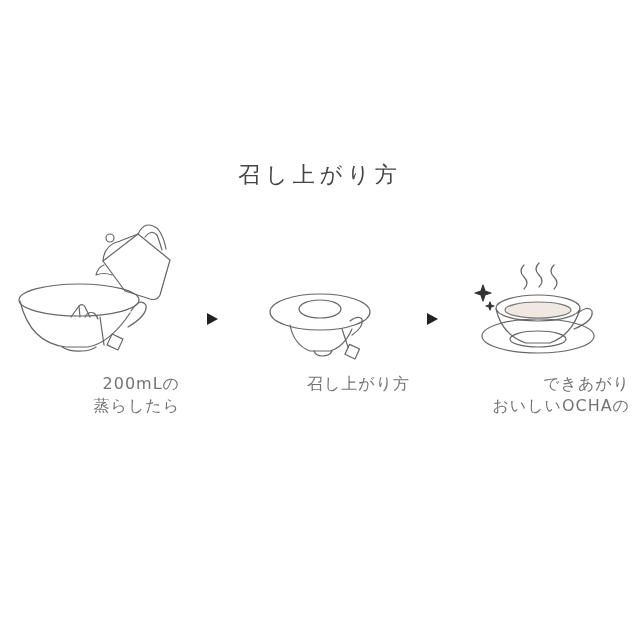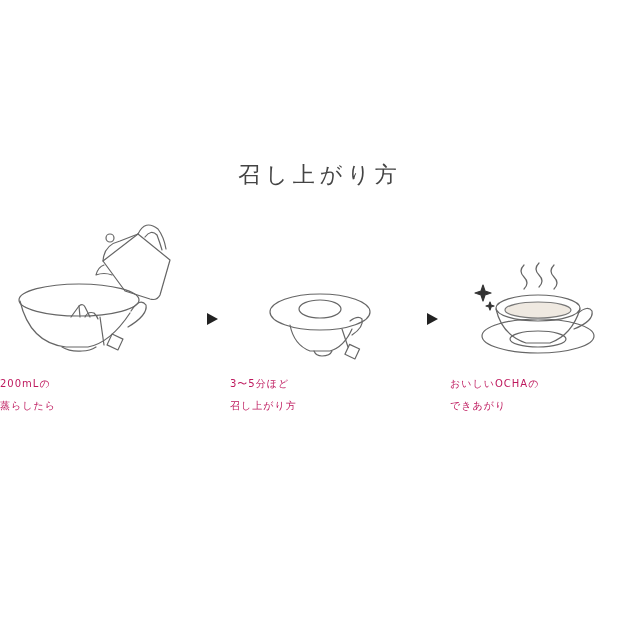--- a/index.html
+++ b/index.html
@@ -3,22 +3,22 @@
 <meta charset="utf-8">
 <style>
   html, body { margin:0; padding:0; background:#ffffff; }
   body { width:640px; height:640px; position:relative; overflow:hidden;
          font-family:"DejaVu Sans","Liberation Sans",sans-serif; color:#555; }
   .title { position:absolute; left:0; width:640px; top:160px; text-align:center;
            font-family:"DejaVu Serif","Liberation Serif",serif; font-size:22px;
            letter-spacing:5px; color:#444; }
   .step { position:absolute; top:205px; width:180px; }
   .step svg { position:absolute; left:0; top:0; }
-  .caption { position:absolute; top:168px; left:0; width:180px; text-align:left;
-             font-size:10px; line-height:22px; letter-spacing:1px; color:#be185d; }
+  .caption { position:absolute; top:168px; left:0; width:180px; text-align:right;
+             font-size:16px; line-height:22px; letter-spacing:1px; color:#737373; }
   .arrow { position:absolute; top:313px; width:0; height:0;
            border-top:6px solid transparent; border-bottom:6px solid transparent;
            border-left:11px solid #222; }
 </style>
 </head>
 <body>
 
 <div class="title">召し上がり方</div>
 
 <div class="step" style="left:0px;">
@@ -57,21 +57,20 @@
     <path d="M84 146 Q86 151 92 151 Q100 151 102 146"></path>
     <path d="M120 116 Q128 110 132 114 Q134 122 122 130"></path>
 
     <ellipse cx="90" cy="107" rx="50" ry="18"></ellipse>
     <ellipse cx="90" cy="104" rx="21" ry="9"></ellipse>
 
     <path d="M112 124 L118 142"></path>
     <rect x="117" y="141" width="11" height="11" transform="rotate(25 122 146)"></rect>
   </svg>
   <div class="caption">
-    <div>3〜5分ほど</div>
     <div>召し上がり方</div>
   </div>
 </div>
 
 <div class="arrow" style="left:427px;"></div>
 
 <div class="step" style="left:450px;">
   <svg width="180" height="165" viewBox="0 0 180 165" fill="none" stroke="#666" stroke-width="1.2" stroke-linejoin="round" stroke-linecap="round">
 
     <path d="M74 60 Q68 66 74 72 Q80 78 74 84"></path>
@@ -83,16 +82,16 @@
 
     <ellipse cx="88" cy="131" rx="56" ry="17"></ellipse>
     <ellipse cx="88" cy="134" rx="28" ry="8"></ellipse>
 
     <ellipse cx="88" cy="103" rx="42" ry="13"></ellipse>
     <ellipse cx="88" cy="105" rx="33" ry="8" fill="#efe9e1" stroke="#777"></ellipse>
     <path d="M46 104 Q52 130 76 138 L100 138 Q122 130 130 104"></path>
     <path d="M128 108 Q138 100 142 106 Q144 116 124 124"></path>
   </svg>
   <div class="caption">
+    <div>できあがり</div>
     <div>おいしいOCHAの</div>
-    <div>できあがり</div>
   </div>
 </div>
 
 </body></html>

